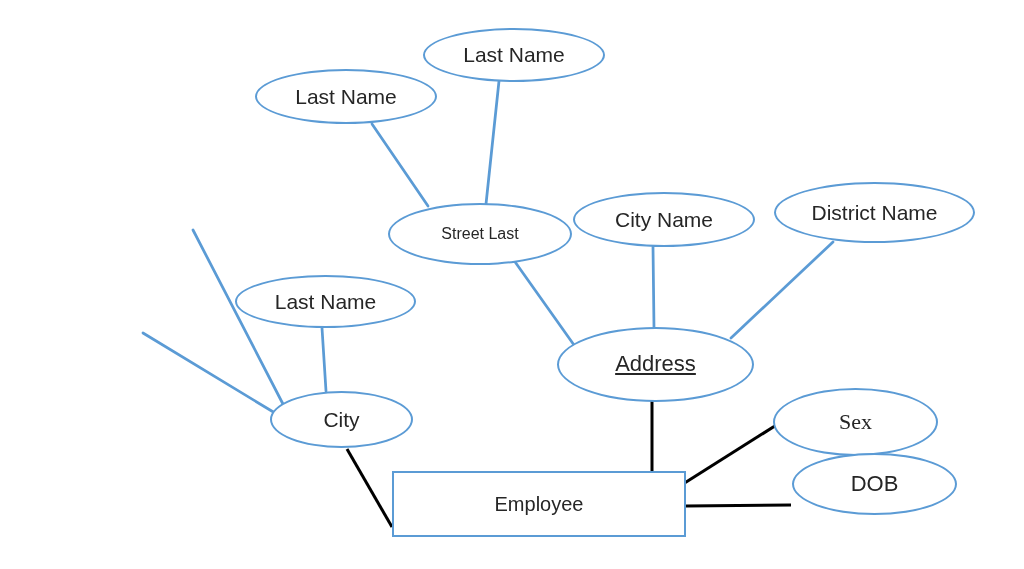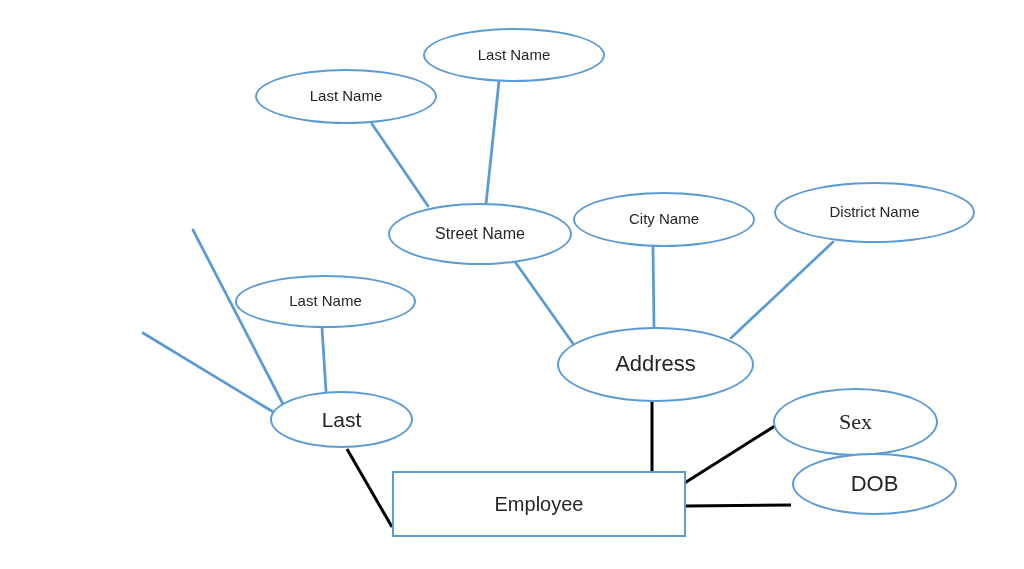--- a/index.html
+++ b/index.html
@@ -40,29 +40,29 @@
     line-height: 1.1;
   }
   .ellipse {
     border: 2px solid var(--blue);
     border-radius: 50%;
   }
   .rect {
     border: 2px solid var(--blue);
     border-radius: 0;
   }
-  .lbl-sm { font-size: 15px; align-items: center; }
+  .lbl-sm { font-size: 21px; align-items: center; }
   .lbl-md { font-size: 16px; }
   .lbl-lg { font-size: 21px; }
   .lbl-xl { font-size: 22px; }
 
   
   #n-employee       { left: 392px; top: 471px; width: 294px; height: 66px; font-size: 20px; }
   #n-name           { left: 270px; top: 391px; width: 143px; height: 57px; }
-  #n-address        { left: 557px; top: 327px; width: 197px; height: 75px; }
+  #n-address        { left: 557px; top: 327px; width: 197px; height: 75px; text-decoration: underline; }
   #n-sex            { left: 773px; top: 388px; width: 165px; height: 68px; font-family: Liberation Serif, serif; }
   #n-dob            { left: 792px; top: 453px; width: 165px; height: 62px; }
   #n-first-name     { left: 27px;  top: 280px; width: 182px; height: 53px; }
   #n-middle-initial { left: 90px;  top: 178px; width: 183px; height: 54px; }
   #n-last-name      { left: 235px; top: 275px; width: 181px; height: 53px; }
   #n-street-name    { left: 388px; top: 203px; width: 184px; height: 62px; }
   #n-city-name      { left: 573px; top: 192px; width: 182px; height: 55px; }
   #n-district-name  { left: 774px; top: 182px; width: 201px; height: 61px; }
   #n-last-name-2    { left: 255px; top: 69px;  width: 182px; height: 55px; }
   #n-last-name-3    { left: 423px; top: 28px;  width: 182px; height: 54px; }
@@ -87,21 +87,21 @@
     <line class="wire-black" x1="652" y1="398" x2="652" y2="471"></line>
     <line class="wire-black" x1="683" y1="484" x2="778" y2="424"></line>
     <line class="wire-black" x1="686" y1="506" x2="791" y2="505"></line>
   </svg>
 
   <div class="node rect" id="n-employee">
     <span>Employee</span>
   </div>
 
   <div class="node ellipse lbl-lg" id="n-name">
-    <span>Last</span>
+    <span>City</span>
   </div>
 
   <div class="node ellipse lbl-xl" id="n-address">
     <span>Address</span>
   </div>
 
   <div class="node ellipse lbl-xl" id="n-sex">
     <span>Sex</span>
   </div>
 
@@ -109,21 +109,21 @@
     <span>DOB</span>
   </div>
 
 
 
   <div class="node ellipse lbl-sm" id="n-last-name">
     <span>Last Name</span>
   </div>
 
   <div class="node ellipse lbl-md" id="n-street-name">
-    <span>Street Name</span>
+    <span>Street Last</span>
   </div>
 
   <div class="node ellipse lbl-sm" id="n-district-name">
     <span>District Name</span>
   </div>
 
   <div class="node ellipse lbl-sm" id="n-city-name">
     <span>City Name</span>
   </div>
 

